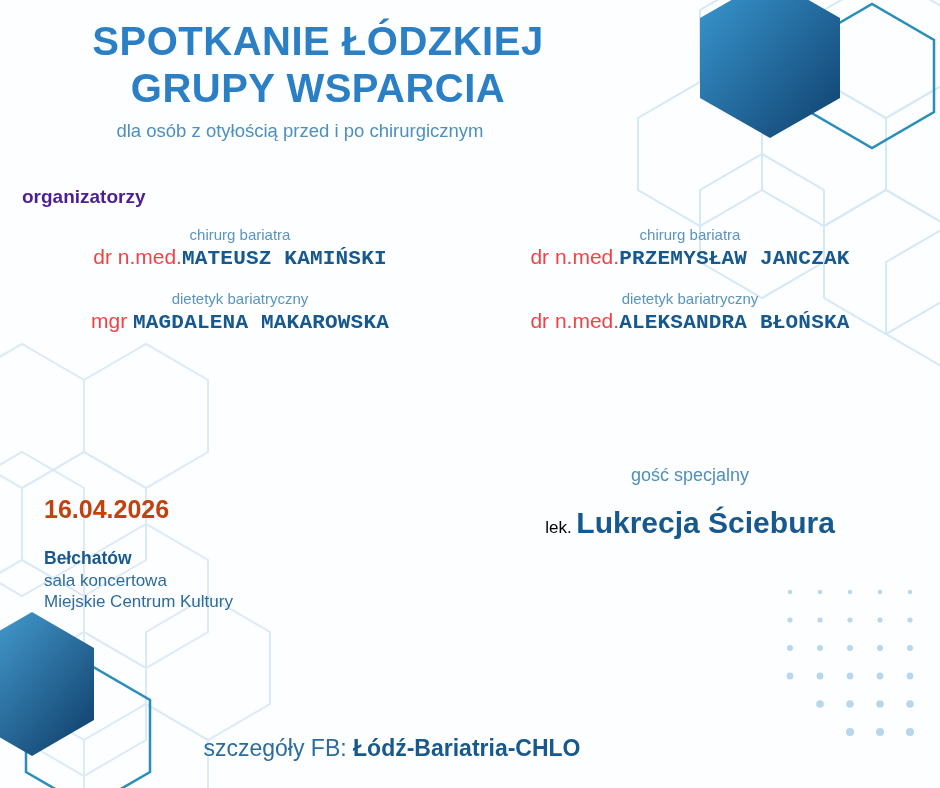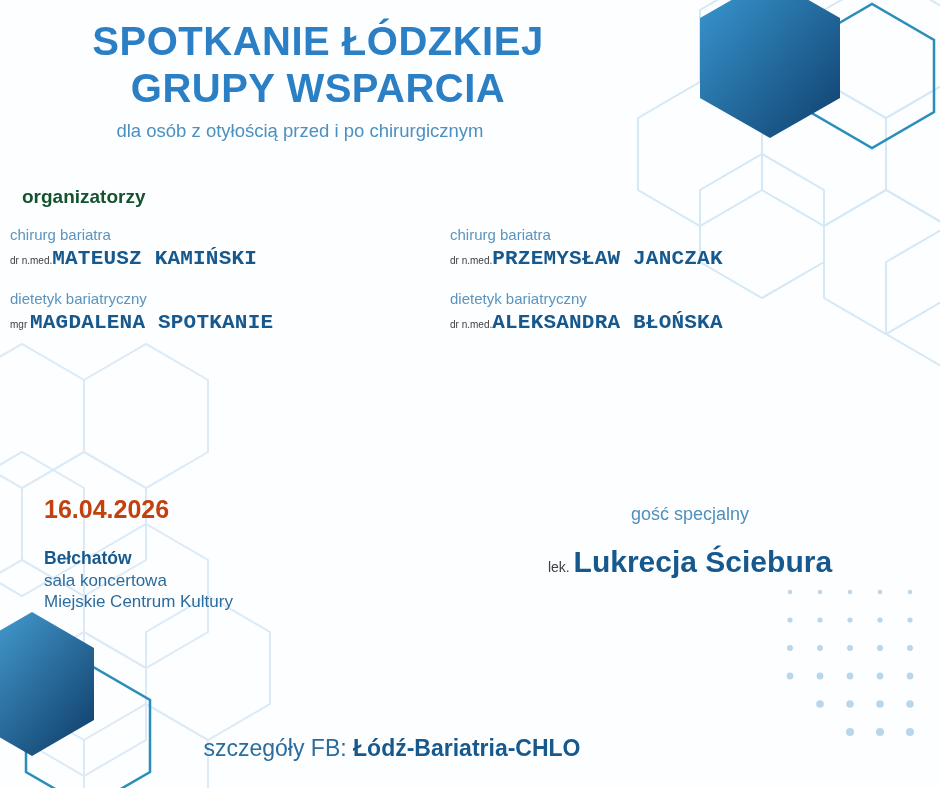--- a/index.html
+++ b/index.html
@@ -54,54 +54,54 @@
     line-height: 1.25;
     font-weight: normal;
   }
 
   .organizers-label {
     position: absolute;
     left: 22px;
     top: 186px;
     font-size: 19px;
     font-weight: bold;
-    color: #14532d;
+    color: #4c1d95;
   }
 
   
   .people {
     position: absolute;
     left: 0;
     top: 226px;
     width: 940px;
   }
   .people-col {
     position: absolute;
-    text-align: left;
+    text-align: center;
   }
   .col-left { left: 10px; width: 460px; }
   .col-right { left: 450px; width: 480px; }
 
   .person {
     margin-bottom: 20px;
   }
   .person .role {
     font-size: 15px;
     color: #5b94bd;
     margin-bottom: 2px;
   }
   .person .nameline {
     font-size: 21px;
     color: #17588d;
     white-space: nowrap;
   }
   .person .prefix {
-    font-size: 10px;
+    font-size: 21px;
     font-weight: normal;
-    color: #404040;
+    color: #ef4444;
   }
   .person .name {
     font-weight: bold;
     letter-spacing: 0.2px;
     font-family: Liberation Mono, monospace;
   }
 
   
   .date {
     position: absolute;
@@ -122,38 +122,38 @@
   .venue .city {
     font-weight: bold;
     font-size: 17.5px;
     color: #17588d;
   }
 
   
   .guest {
     position: absolute;
     left: 450px;
-    top: 504px;
+    top: 465px;
     width: 480px;
     text-align: center;
   }
   .guest .glabel {
     font-size: 18px;
     color: #4f8fbb;
   }
   .guest .gname {
     margin-top: 20px;
     font-size: 30px;
     color: #17588d;
     white-space: nowrap;
   }
   .guest .gprefix {
-    font-size: 14px;
+    font-size: 17px;
     font-weight: normal;
-    color: #404040;
+    color: #000000;
   }
   .guest .gstrong {
     font-weight: bold;
   }
 
   
   .footer {
     position: absolute;
     left: 0;
     top: 735px;
@@ -259,21 +259,21 @@
 
   <div class="people">
 
     <div class="people-col col-left">
       <div class="person">
         <div class="role">chirurg bariatra</div>
         <div class="nameline"><span class="prefix">dr n.med.</span><span class="name">MATEUSZ KAMIŃSKI</span></div>
       </div>
       <div class="person">
         <div class="role">dietetyk bariatryczny</div>
-        <div class="nameline"><span class="prefix">mgr </span><span class="name">MAGDALENA SPOTKANIE</span></div>
+        <div class="nameline"><span class="prefix">mgr </span><span class="name">MAGDALENA MAKAROWSKA</span></div>
       </div>
     </div>
 
     <div class="people-col col-right">
       <div class="person">
         <div class="role">chirurg bariatra</div>
         <div class="nameline"><span class="prefix">dr n.med.</span><span class="name">PRZEMYSŁAW JANCZAK</span></div>
       </div>
       <div class="person">
         <div class="role">dietetyk bariatryczny</div>

